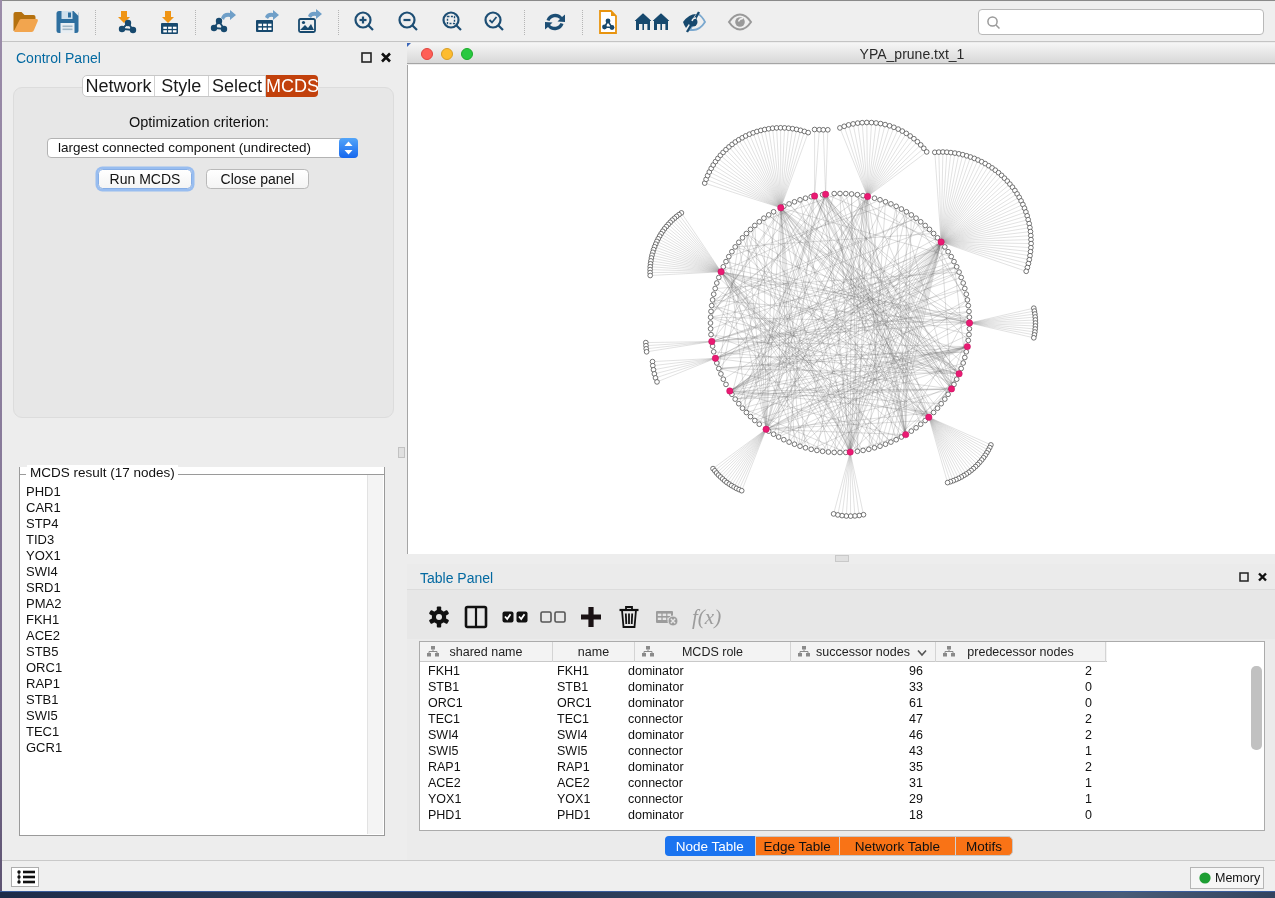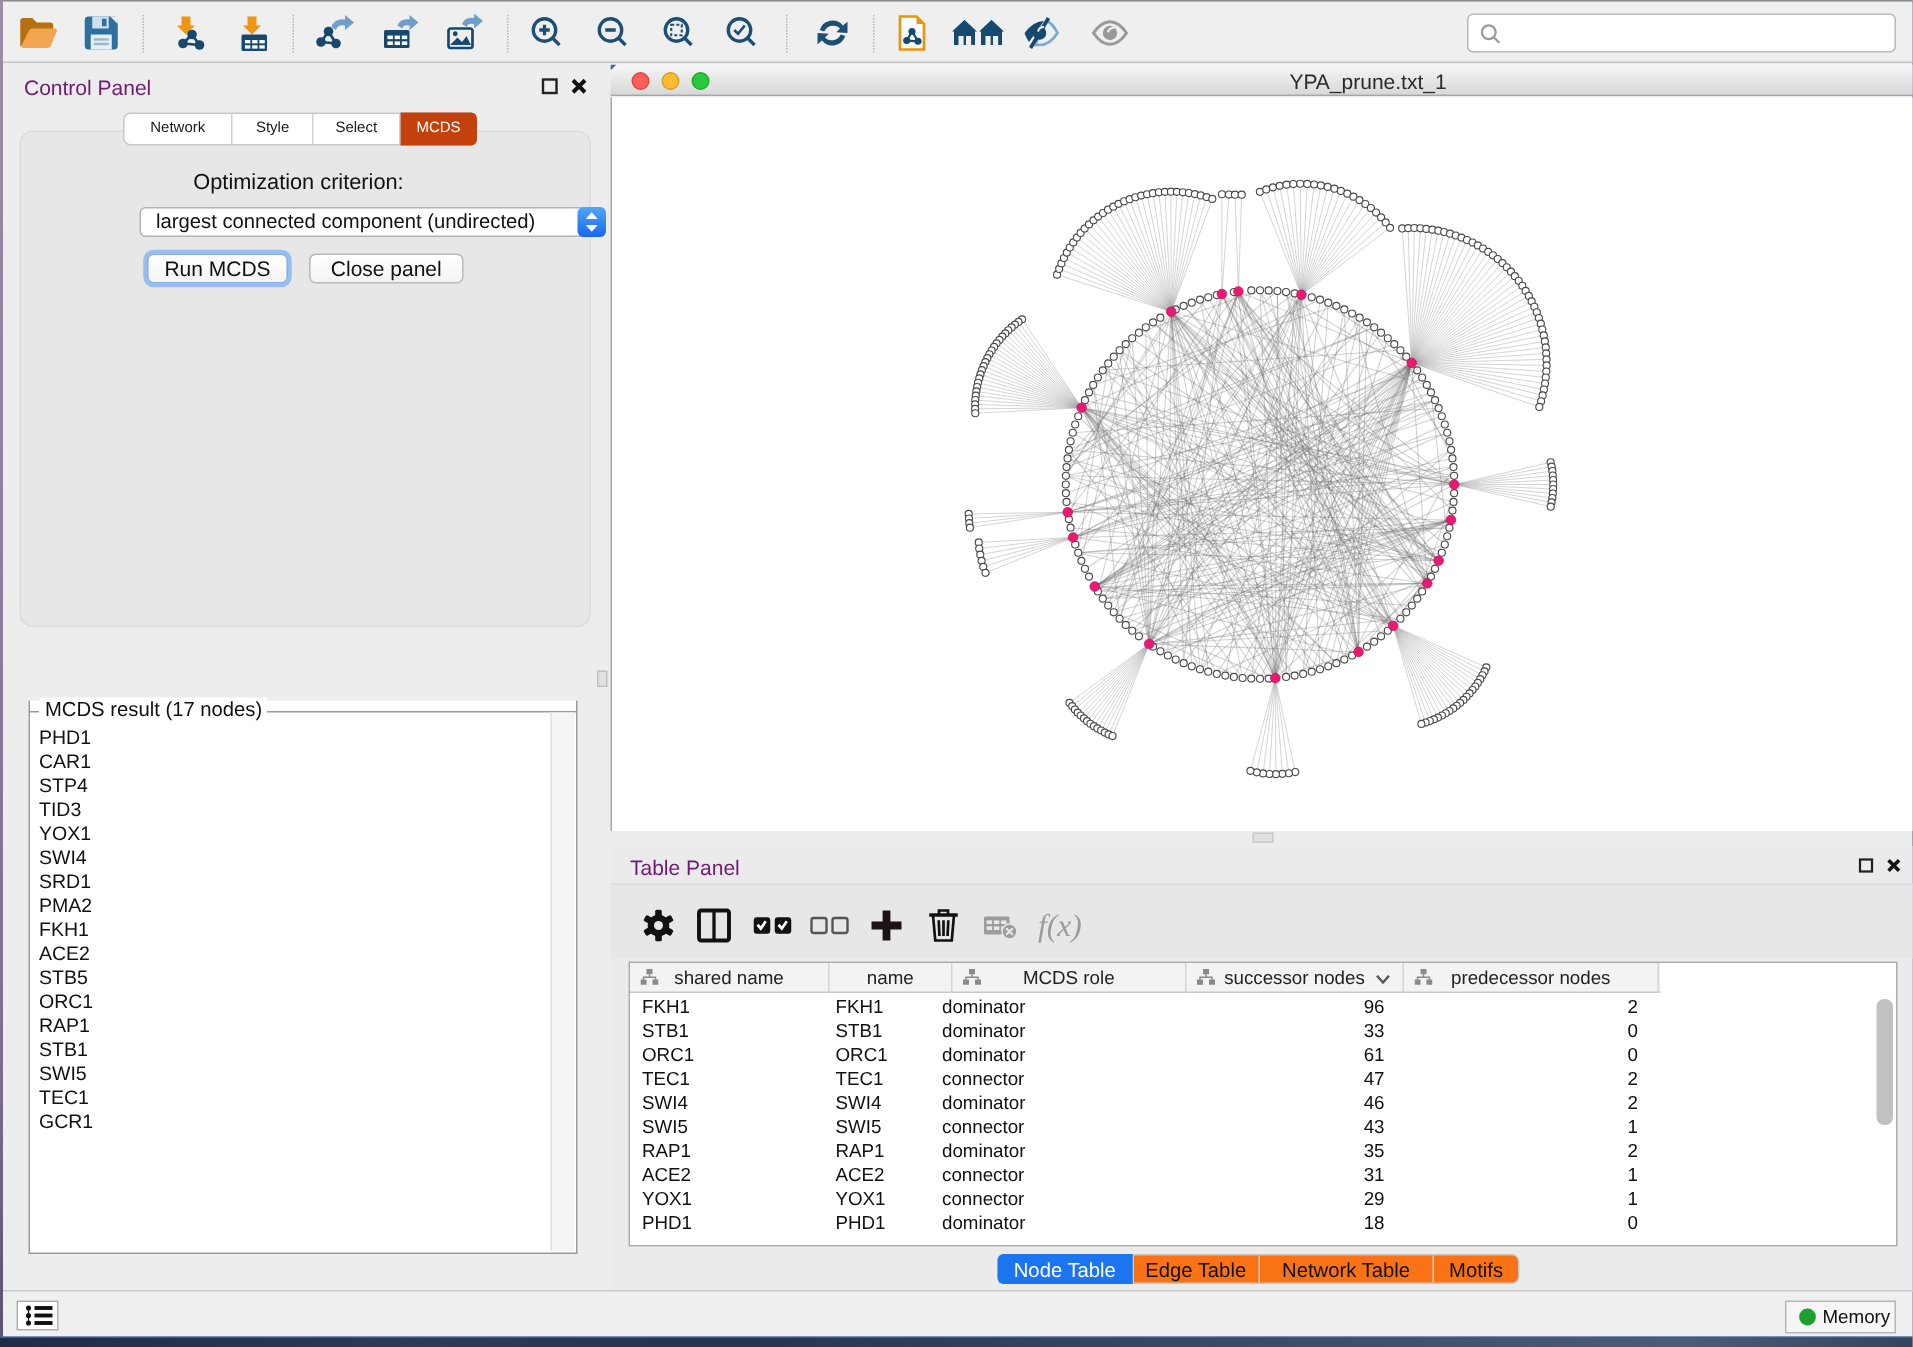--- a/index.html
+++ b/index.html
@@ -4,28 +4,28 @@
 <style>
 * { margin:0; padding:0; box-sizing:border-box; }
 html,body { width:1275px; height:898px; overflow:hidden; }
 body { font-family:"Liberation Sans", sans-serif; background:#232f4c; position:relative; }
 .abs { position:absolute; }
 #app { position:absolute; left:2px; top:0; right:0; bottom:7px; background:#ededed; border-top:1px solid #8a8a8a; }
 #toolbar { position:absolute; left:0; top:1px; width:1273px; height:40px; background:#efefef; border-bottom:1px solid #c4c4c4; }
 .tsep { position:absolute; top:8px; height:25px; width:0; border-left:1px dotted #b5b5b5; }
 #searchbox { position:absolute; left:976px; top:7px; width:286px; height:26px; background:#fff; border:1px solid #b9b9b9; border-radius:4px; }
 #leftpanel { position:absolute; left:0; top:42px; width:394px; height:818px; background:#ededed; }
-.ptitle { font-size:14px; color:#701a75; }
+.ptitle { font-size:14px; color:#0369a1; }
 #tabpane { position:absolute; left:11px; top:44px; width:381px; height:331px; background:#e7e7e7; border:1px solid #dcdcdc; border-radius:9px; }
 #segctl { position:absolute; left:80px; top:32px; width:236px; height:22px; background:#fff; border:1px solid #c8c8c8; border-radius:5px; display:flex; z-index:3; }
-#segctl .seg { font-size:10px; color:#1a1a1a; text-align:center; line-height:20px; border-right:1px solid #d2d2d2; }
+#segctl .seg { font-size:18px; color:#1a1a1a; text-align:center; line-height:20px; border-right:1px solid #d2d2d2; }
 #segctl .seg:last-child { border-right:none; }
 #segsel { background:#c2410c; color:#fff !important; border-radius:0 4px 4px 0; margin:-1px -1px -1px 0; line-height:22px !important; border-right:none !important; }
 #optlabel { position:absolute; left:0; top:71px; width:394px; text-align:center; font-size:14.5px; color:#111; }
-#dropdown { position:absolute; left:45px; top:95px; width:311px; height:20px; background:#fff; border:1px solid #b3b3b3; border-radius:4px; font-size:13.5px; color:#111; line-height:18px; padding-left:10px;margin-left:46px; }
+#dropdown { position:absolute; left:45px; top:95px; width:311px; height:20px; background:#fff; border:1px solid #b3b3b3; border-radius:4px; font-size:13.5px; color:#111; line-height:18px; padding-left:10px; }
 #dropstep { position:absolute; right:-1px; top:-1px; width:19px; height:20px; border-radius:4px; background:linear-gradient(#53a5f9,#1667ee); }
 .btn { position:absolute; background:linear-gradient(#ffffff,#f4f4f4); border:1px solid #b9b9b9; border-radius:4.5px; font-size:14px; color:#111; text-align:center; }
 #runbtn { left:96px; top:126px; width:94px; height:20px; line-height:18px; box-shadow:0 0 0 2.5px rgba(125,175,243,0.75); border-color:#86aee6; }
 #closebtn { left:204px; top:126px; width:103px; height:20px; line-height:18px; }
 #mcdsbox { position:absolute; left:17px; top:424px; width:366px; height:369px; background:#fff; border-left:1px solid #9a9a9a; border-right:1px solid #9a9a9a; border-bottom:1px solid #9a9a9a;padding-left:12px; }
 #mcdsline1 { position:absolute; left:-1px; top:7px; width:7px; height:1px; background:#9a9a9a; }
 #mcdsline2 { position:absolute; left:158px; top:7px; right:-1px; height:1px; background:#9a9a9a; }
 #mcdstitle { position:absolute; left:7px; top:-2px; font-size:13.5px; color:#111; background:#fff; padding:0 3px; }
 #mcdslist { position:absolute; left:6px; top:17px; font-size:13px; color:#111; line-height:16px; }
 #mcdstrack { position:absolute; right:1px; top:8px; width:16px; bottom:1px; background:#f4f4f4; border-left:1px solid #e2e2e2; }

